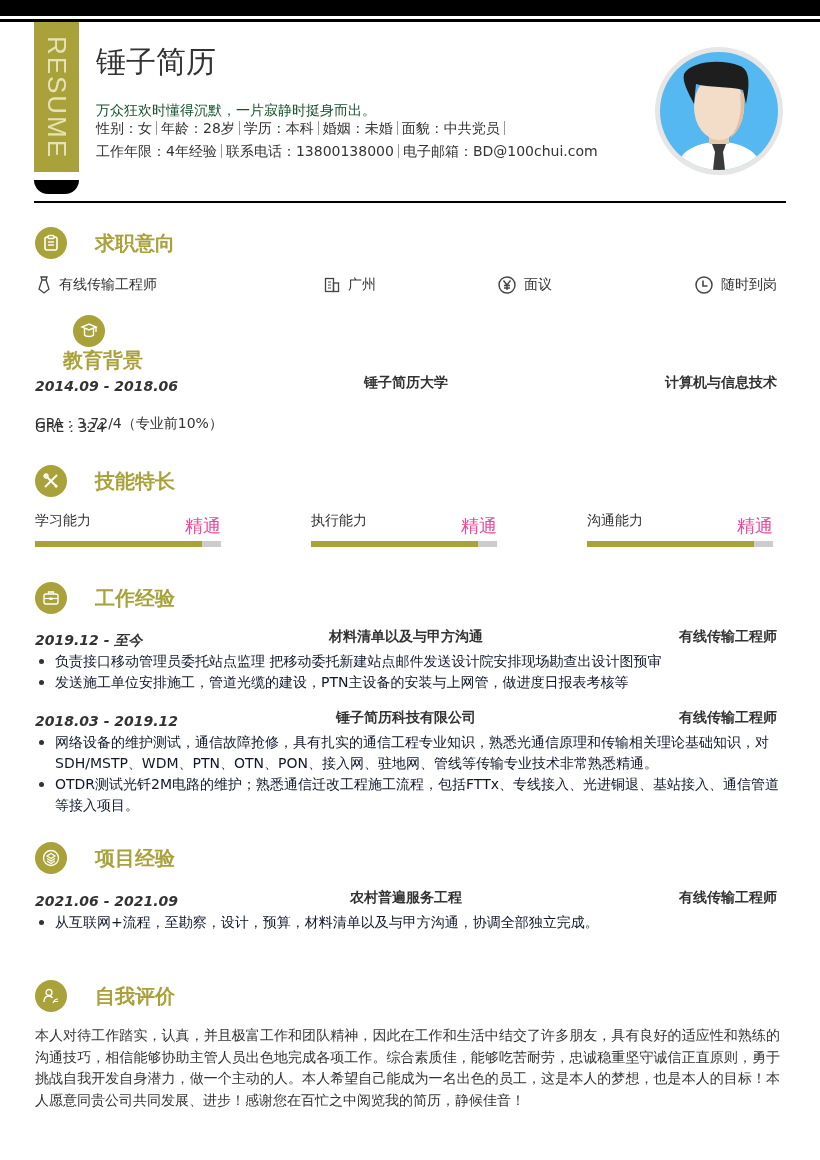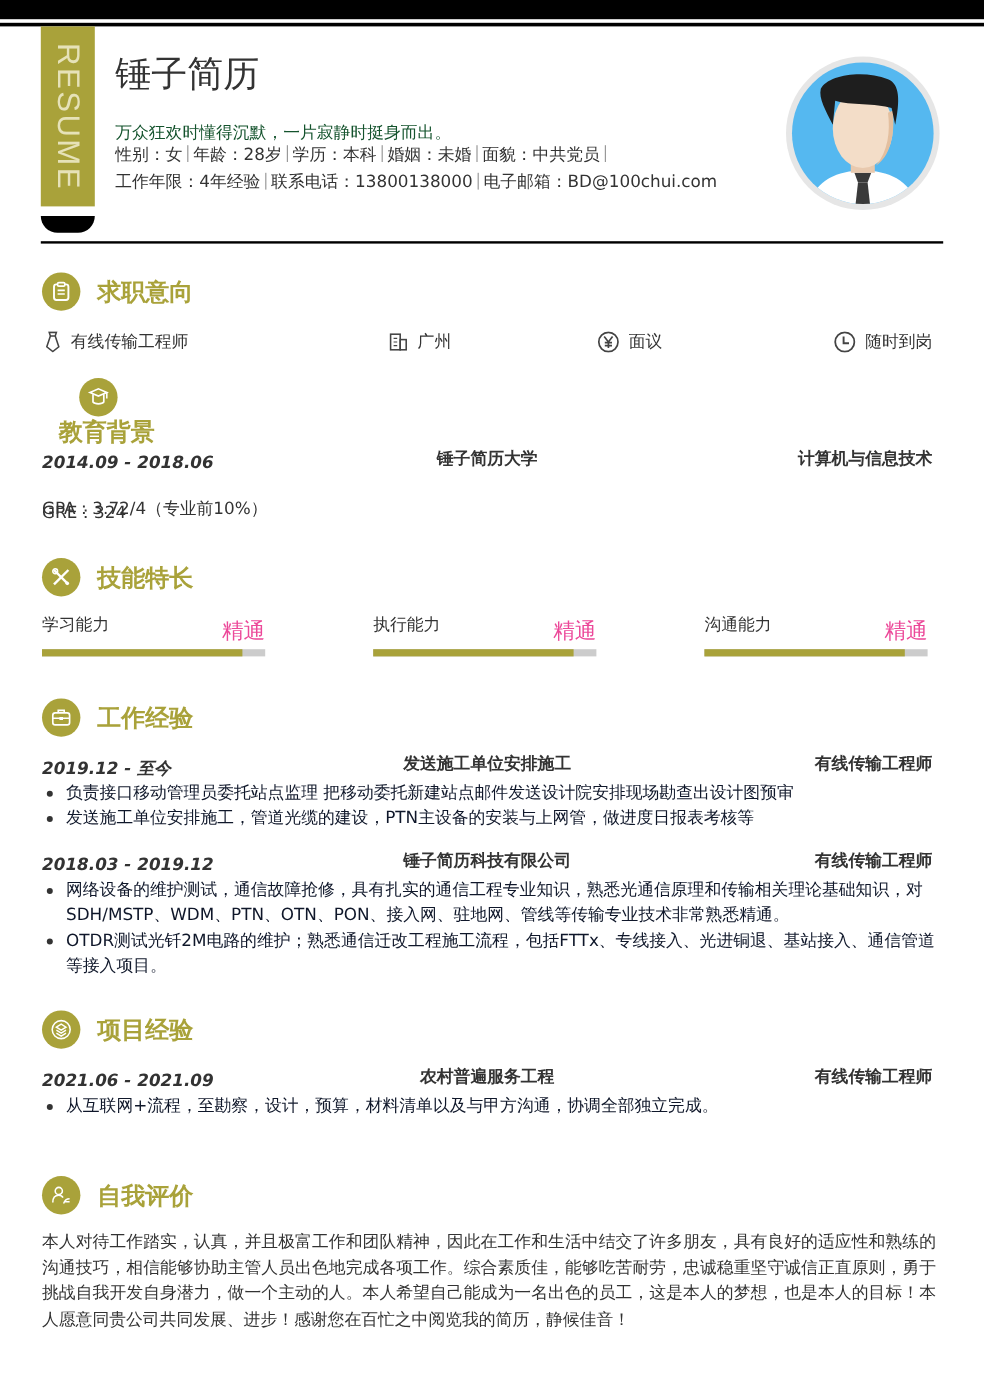--- a/index.html
+++ b/index.html
@@ -21,21 +21,21 @@
   .info-line.l2 { top: 131px; margin-top: 12px; }
   .info-line .sep { display: inline-block; width: 1px; height: 14px; background: #999; margin: 0 4px; vertical-align: -2px; }
 
   .avatar { position: absolute; left: 655px; top: 47px; width: 128px; height: 128px; border-radius: 50%; background: #e6e6e6; }
   .avatar-inner { position: absolute; left: 5px; top: 5px; width: 118px; height: 118px; border-radius: 50%; background: #55b8f0; overflow: hidden; }
 
   .header-rule { position: absolute; left: 34px; top: 201px; width: 752px; height: 2px; background: #000; }
 
   .section-title { position: absolute; left: 35px; display: flex; align-items: center; }
   .section-icon { width: 32px; height: 32px; border-radius: 50%; background: #a9a23a; display: flex; align-items: center; justify-content: center; }
-  .section-label { margin-left: 14px; font-size: 20px; font-weight: bold; color: #a9a23a; }
+  .section-label { margin-left: 28px; font-size: 20px; font-weight: bold; color: #a9a23a; }
 
   .intent-row { position: absolute; top: 276px; left: 35px; width: 745px; height: 20px; font-size: 14px; color: #333; }
   .intent-item { position: absolute; top: 0; display: flex; align-items: center; }
   .intent-item svg { margin-right: 8px; }
 
   .row3 { position: absolute; left: 35px; width: 742px; height: 20px; font-size: 14px; font-weight: bold; color: #333; }
   .row3 .c1 { position: absolute; left: 0; top: 4px; font-style: italic; }
   .row3 .c2 { position: absolute; left: 0; width: 742px; text-align: center; top: 0; }
   .row3 .c3 { position: absolute; right: 0; top: 0; }
 
@@ -197,21 +197,21 @@
         <path d="M6.5 5 L6.5 3 L11.5 3 L11.5 5" fill="none" stroke="#fff" stroke-width="1.3"></path>
         <line x1="2" y1="9.5" x2="16" y2="9.5" stroke="#fff" stroke-width="1.2"></line>
         <rect x="7.5" y="8.5" width="3" height="2.5" fill="#fff"></rect>
       </svg>
   </div>
   <span class="section-label">工作经验</span>
 </div>
 
 <div class="row3" style="top:628px;">
   <span class="c1">2019.12 - 至今</span>
-  <span class="c2">发送施工单位安排施工</span>
+  <span class="c2">材料清单以及与甲方沟通</span>
   <span class="c3">有线传输工程师</span>
 </div>
 <ul class="bullets" style="top:651px;">
   <li>负责接口移动管理员委托站点监理 把移动委托新建站点邮件发送设计院安排现场勘查出设计图预审</li>
   <li>发送施工单位安排施工，管道光缆的建设，PTN主设备的安装与上网管，做进度日报表考核等</li>
 </ul>
 
 <div class="row3" style="top:709px;">
   <span class="c1">2018.03 - 2019.12</span>
   <span class="c2">锤子简历科技有限公司</span>

